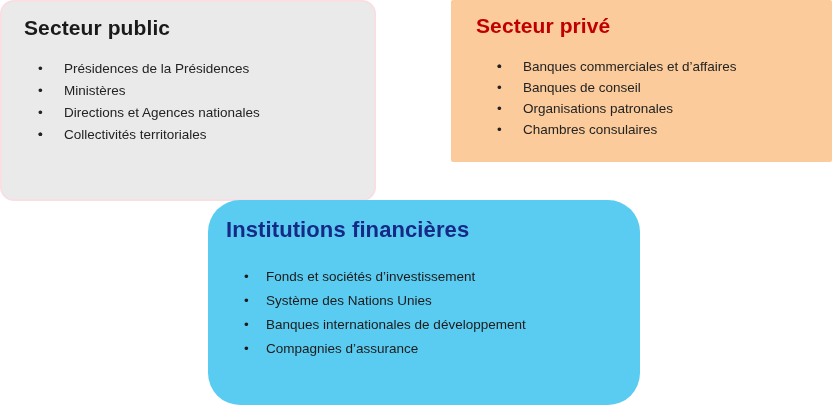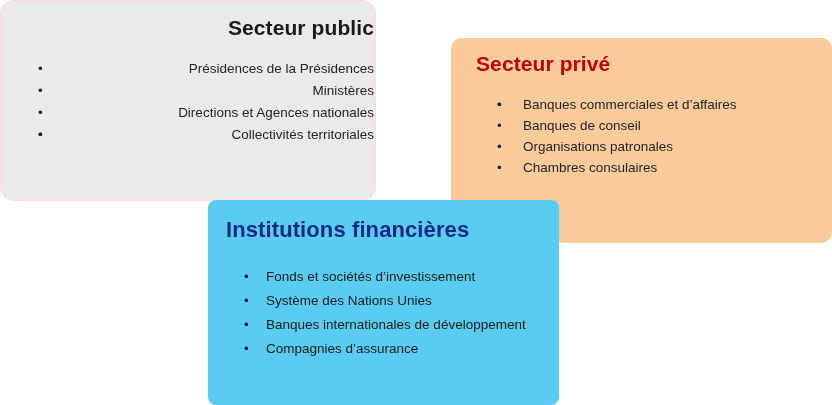--- a/index.html
+++ b/index.html
@@ -57,24 +57,23 @@
     color: #232323;
     font-size: 13.5px;
     line-height: 22px;
   }
 
   
   #panel-private {
     left: 451px;
     top: 0px;
     width: 381px;
-    height: 205px;
+    height: 162px;
     background: #fbcb9b;
-    border-radius: 11px;
-    margin-top: 38px;
+    border-radius: 2px;
   }
   #panel-private .panel-title {
     color: #c00000;
     font-size: 21px;
     font-weight: bold;
     letter-spacing: .1px;
     margin: 14px 0 0 25px;
   }
   #panel-private .bullet-list {
     margin: 18px 0 0 0;
@@ -94,24 +93,24 @@
     top: 0;
     color: #232323;
     font-size: 13.5px;
     line-height: 21px;
   }
 
   
   #panel-finance {
     left: 208px;
     top: 200px;
-    width: 351px;
+    width: 432px;
     height: 205px;
     background: #5bccf1;
-    border-radius: 8px;
+    border-radius: 32px;
   }
   #panel-finance .panel-title {
     color: #152a86;
     font-size: 22px;
     font-weight: bold;
     letter-spacing: .1px;
     margin: 17px 0 0 18px;
   }
   #panel-finance .bullet-list {
     margin: 22px 0 0 0;
@@ -128,21 +127,21 @@
   #panel-finance .bullet-list li .bullet-dot {
     position: absolute;
     left: 36px;
     top: 0;
     color: #1b1b1b;
     font-size: 13.5px;
     line-height: 24px;
   }
 
   
-  #panel-public  { z-index: 1; text-align: right; }
+  #panel-public  { z-index: 1; }
   #panel-private { z-index: 2; }
   #panel-finance { z-index: 3; }
 </style>
 </head>
 <body>
 
 <div class="panel" id="panel-public">
   <div class="panel-title">Secteur public</div>
   <ul class="bullet-list">
     <li>

